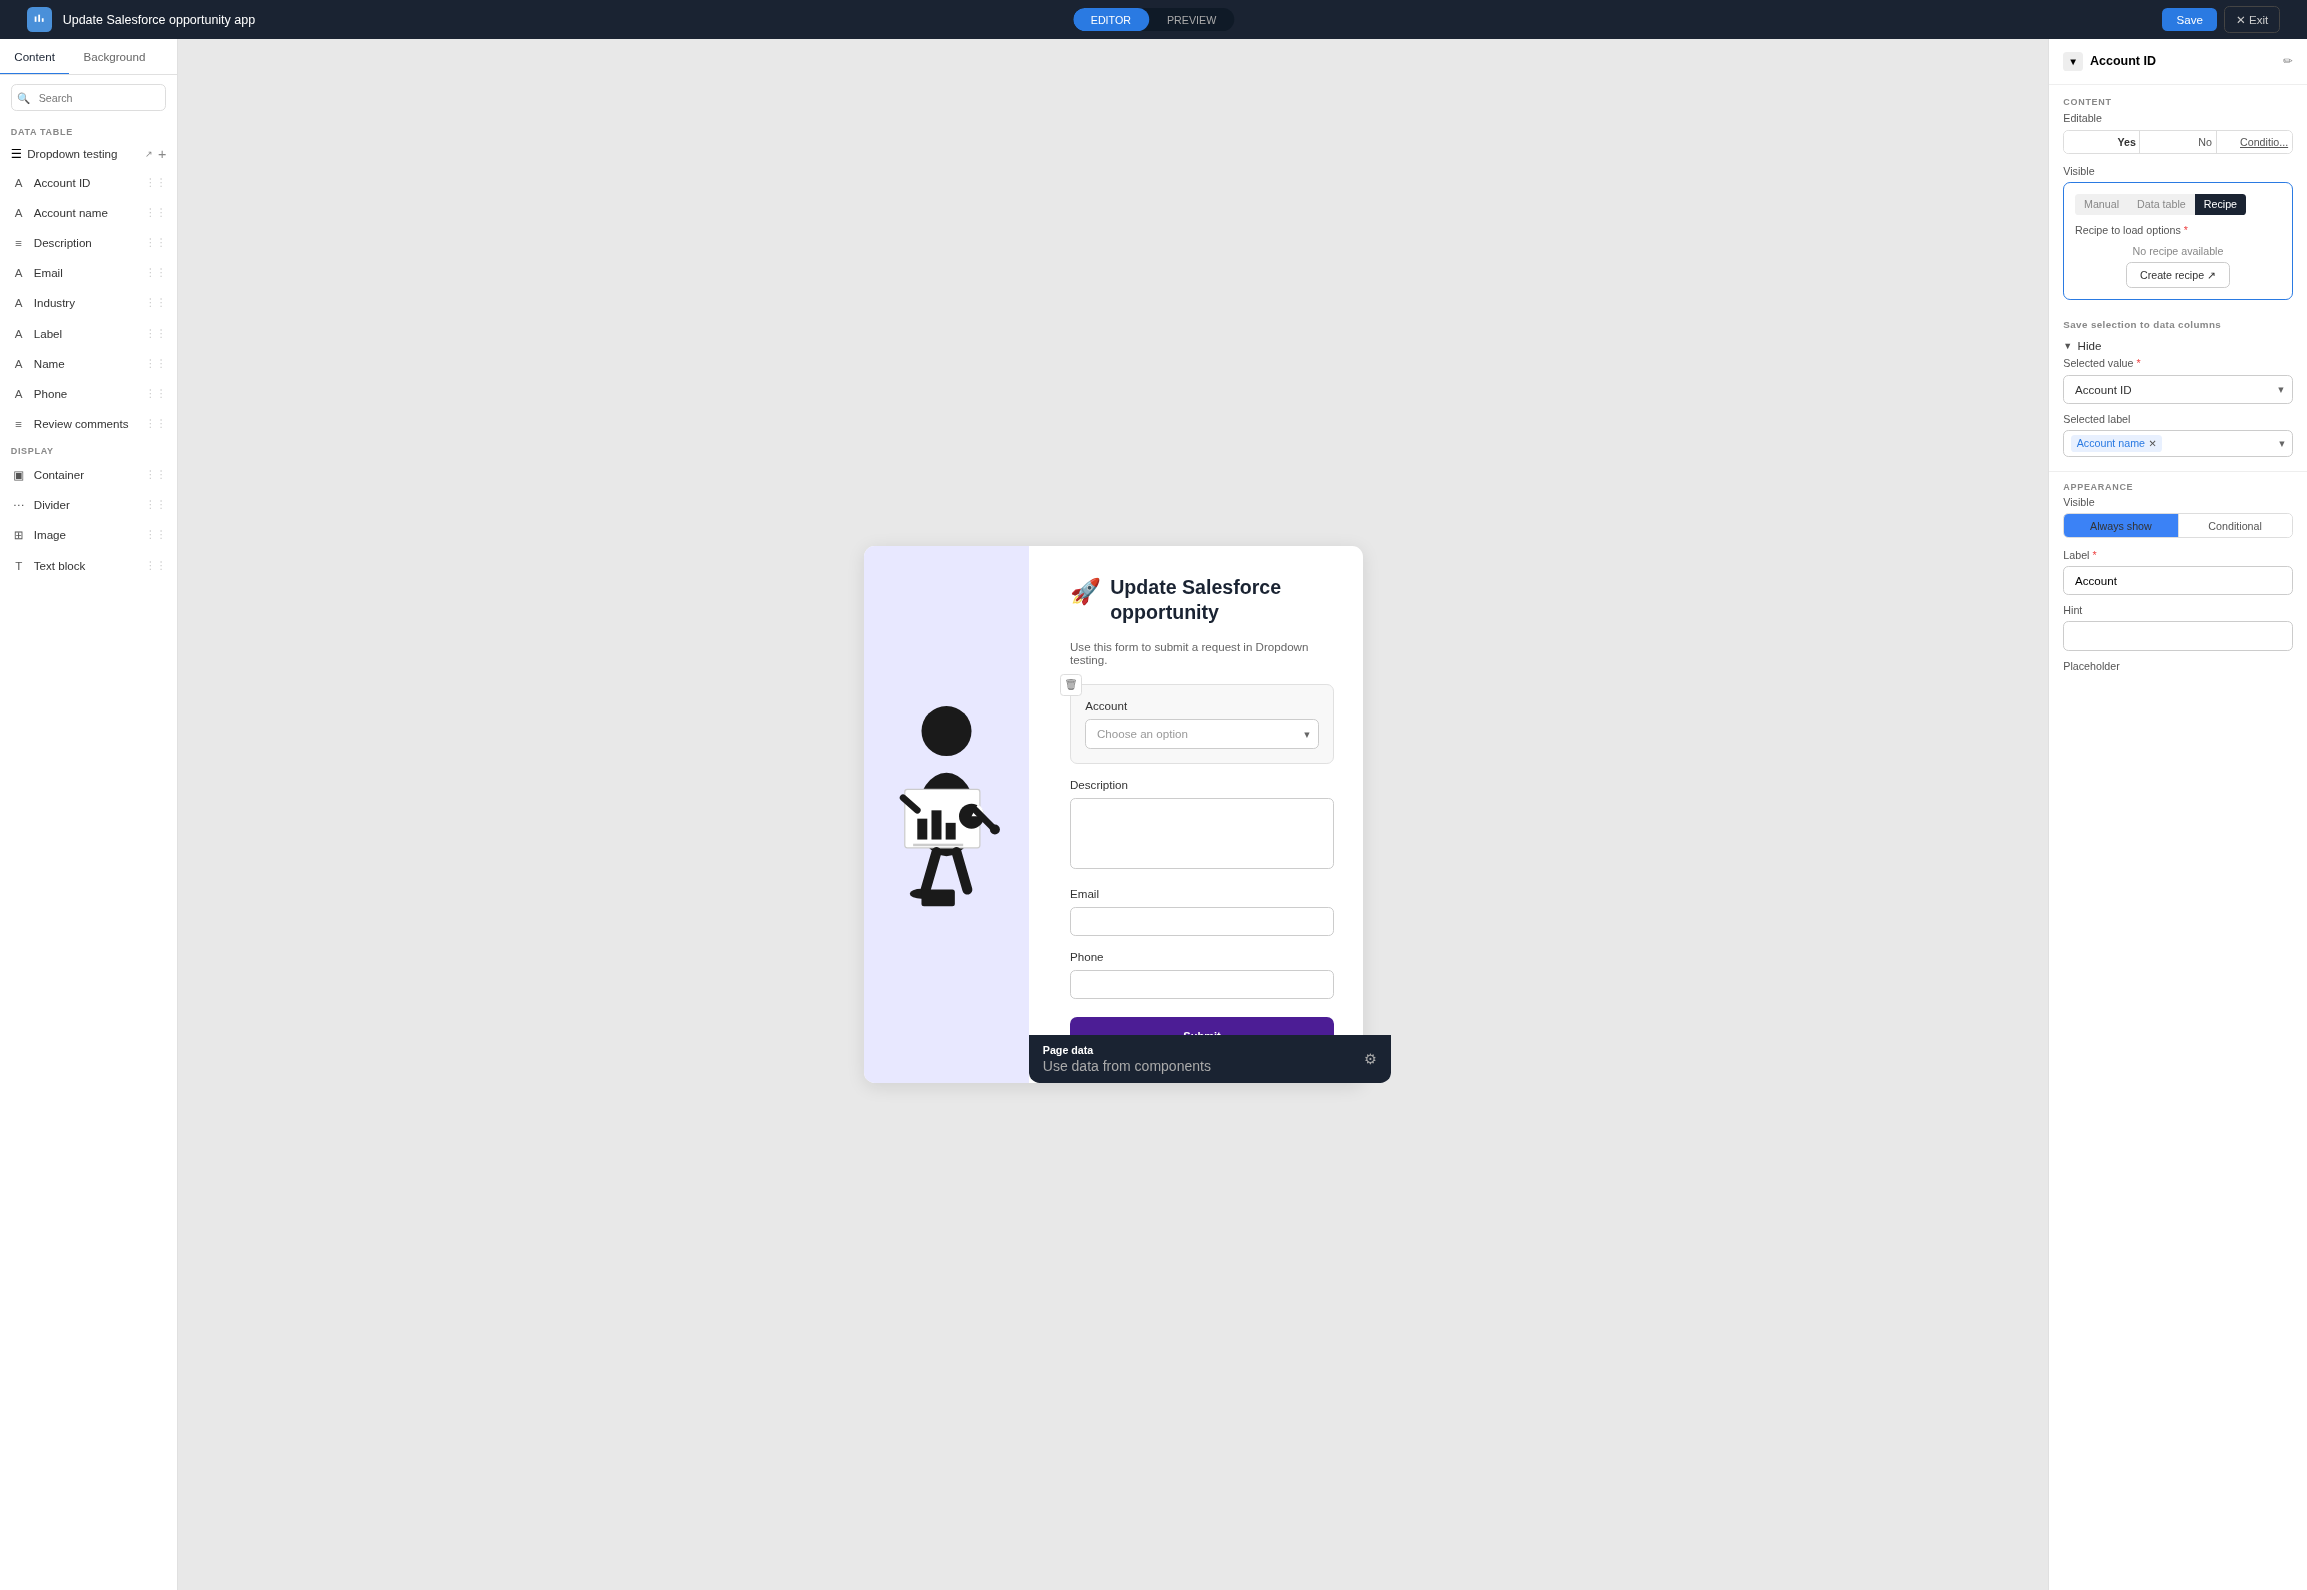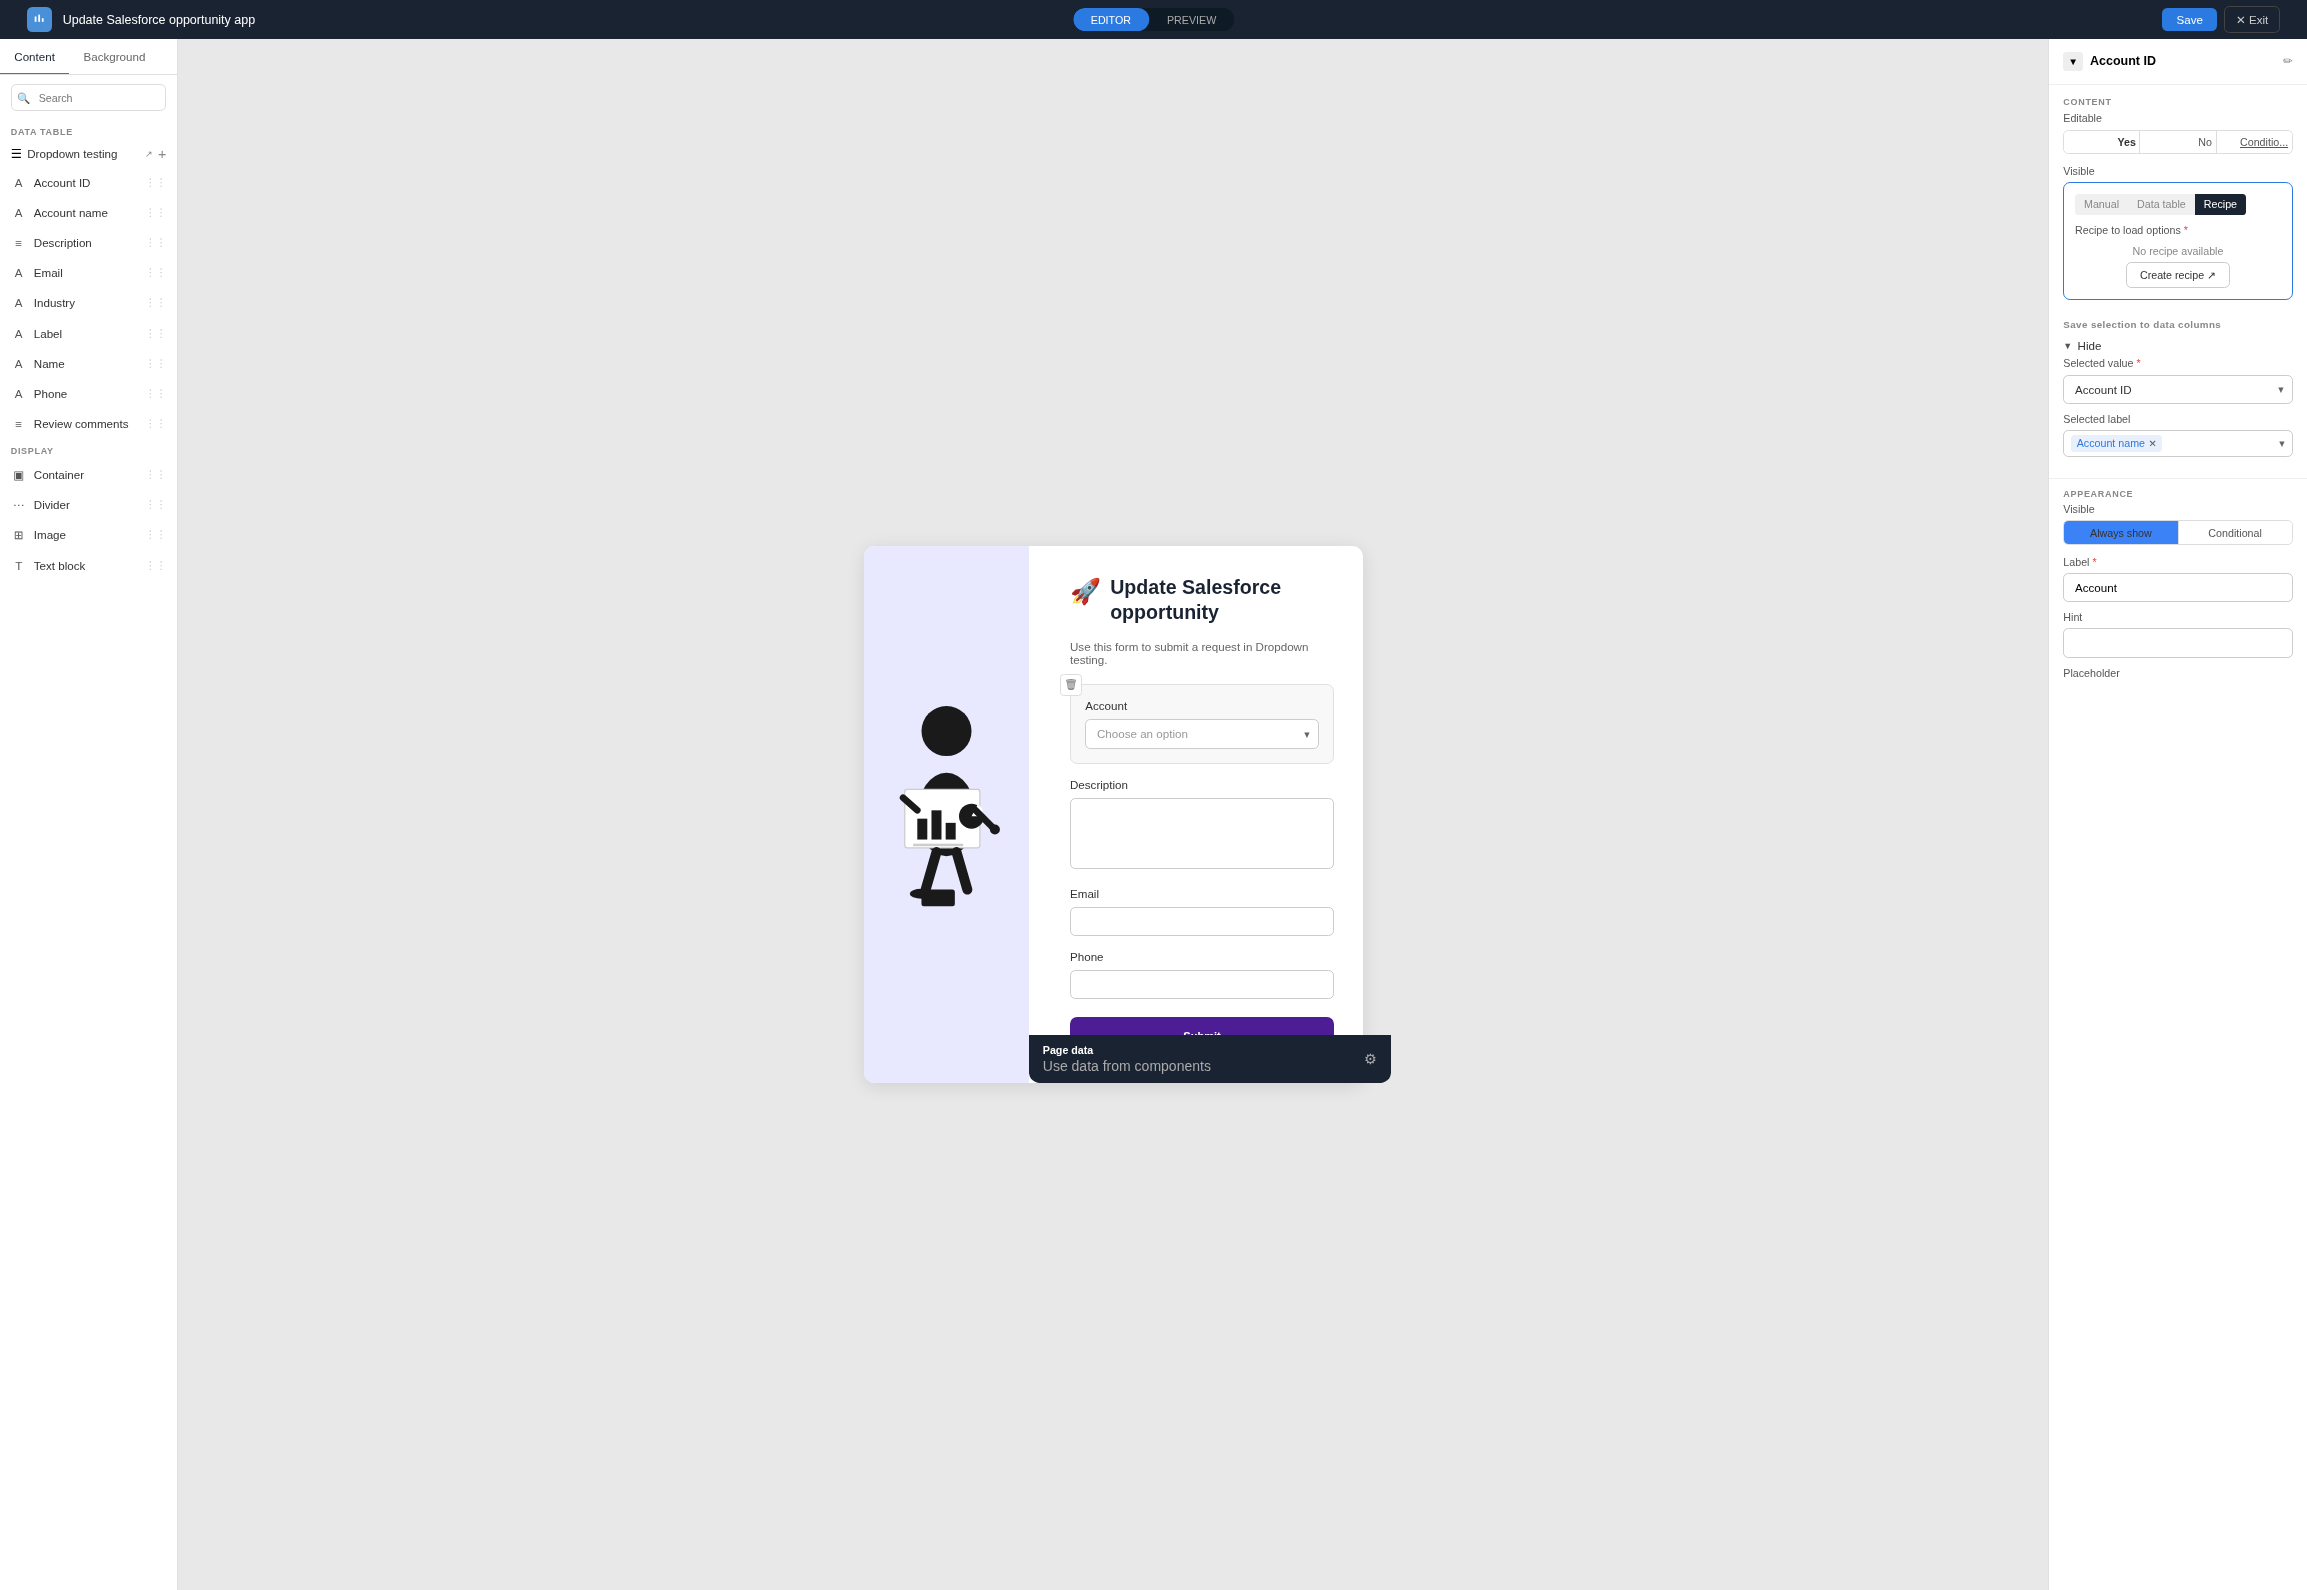--- a/index.html
+++ b/index.html
@@ -226,21 +226,21 @@
       margin: 0 14.3px 9px; border: 0.9px solid #ccc; border-radius: 5.3px;
       display: flex; align-items: center; padding: 3.6px 7.1px; gap: 5.3px;
     }
     .rp-tag {
       background: #e8f0fe; color: #2a7ae2; padding: 2.7px 5.3px; border-radius: 3.6px;
       font-size: 10.7px; display: flex; align-items: center; gap: 3.6px;
     }
     .rp-tag-close { cursor: pointer; color: #555; font-size: 9.8px; }
     .rp-multi-caret { margin-left: auto; color: #666; font-size: 10.7px; cursor: pointer; }
 
-    .appearance-section { border-top: 0.9px solid #eee; margin-top: 12px; }
+    .appearance-section { border-top: 0.9px solid #eee; margin-top: 5px; }
     .appearance-label {
       font-size: 9px; font-weight: 700; color: #888; letter-spacing: 0.7px;
       padding: 10.7px 14.3px 3.6px;
     }
     .always-cond-row { display: flex; margin: 0 14.3px 10.7px; border: 0.9px solid #ddd; border-radius: 5.3px; overflow: hidden; }
     .ac-btn {
       flex: 1; padding: 5.3px 7.1px; text-align: center; font-size: 10.7px;
       cursor: pointer; background: white; color: #555; border: none;
     }
     .ac-btn.active { background: #3b82f6; font-weight: 400; color: #333; }

